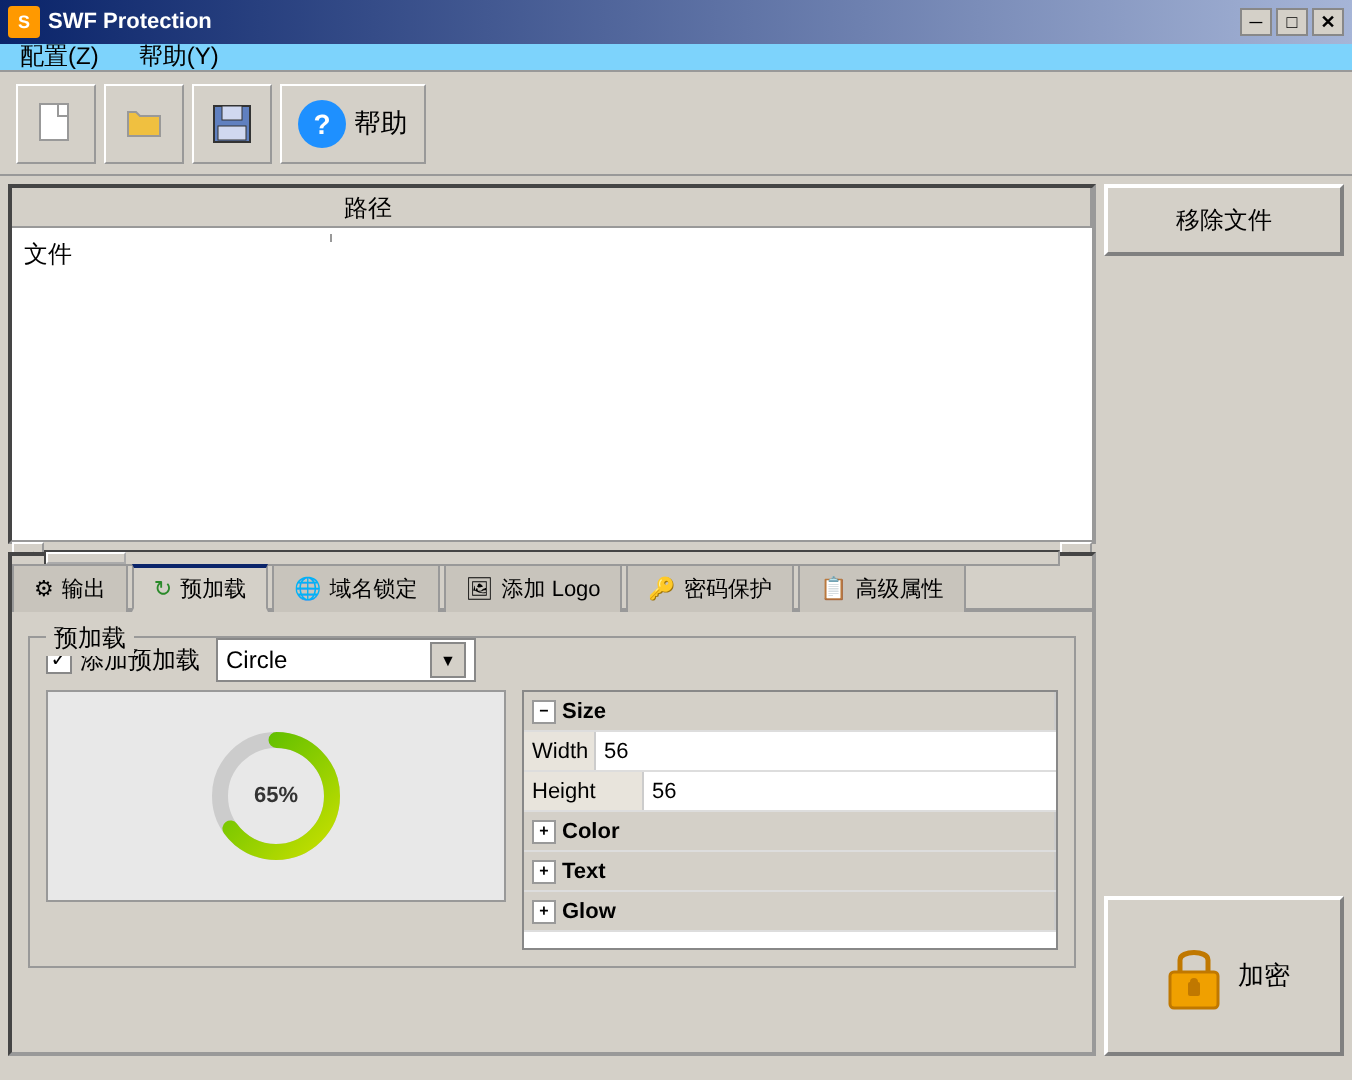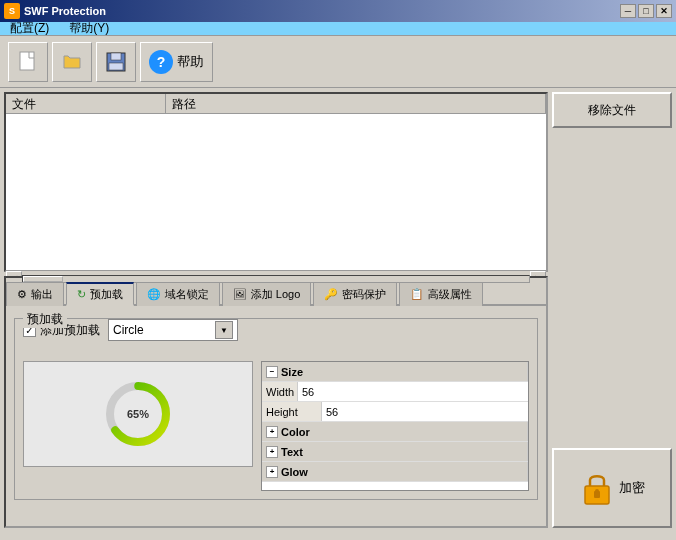--- a/index.html
+++ b/index.html
@@ -148,21 +148,21 @@
       display: flex;
       background: #d4d0c8;
       border-bottom: 1px solid #999;
       height: 20px;
     }
     .file-col-header {
       padding: 2px 6px;
       font-size: 12px;
       border-right: 1px solid #999;
     }
-    .file-col-header:first-child { width: 160px; }
+    .file-col-header:first-child { width: 160px; margin-top: 23px; }
     .file-col-header:last-child { flex: 1; }
     .file-table-body {
       background: white;
       height: calc(100% - 20px);
       overflow: hidden;
     }
     .file-table-scrollbar {
       height: 16px;
       background: #d4d0c8;
       border-top: 1px solid #999;
@@ -233,21 +233,21 @@
       z-index: 1;
     }
     .tab-content {
       padding: 8px;
     }
     .preload-options-row {
       display: flex;
       align-items: center;
       gap: 8px;
       margin-top: -8px;
-      margin-bottom: 20px;
+      margin-bottom: 4px;
     }
     .checkbox-wrapper {
       display: flex;
       align-items: center;
       gap: 4px;
     }
     .checkbox {
       width: 13px;
       height: 13px;
       border: 1px solid #888;

